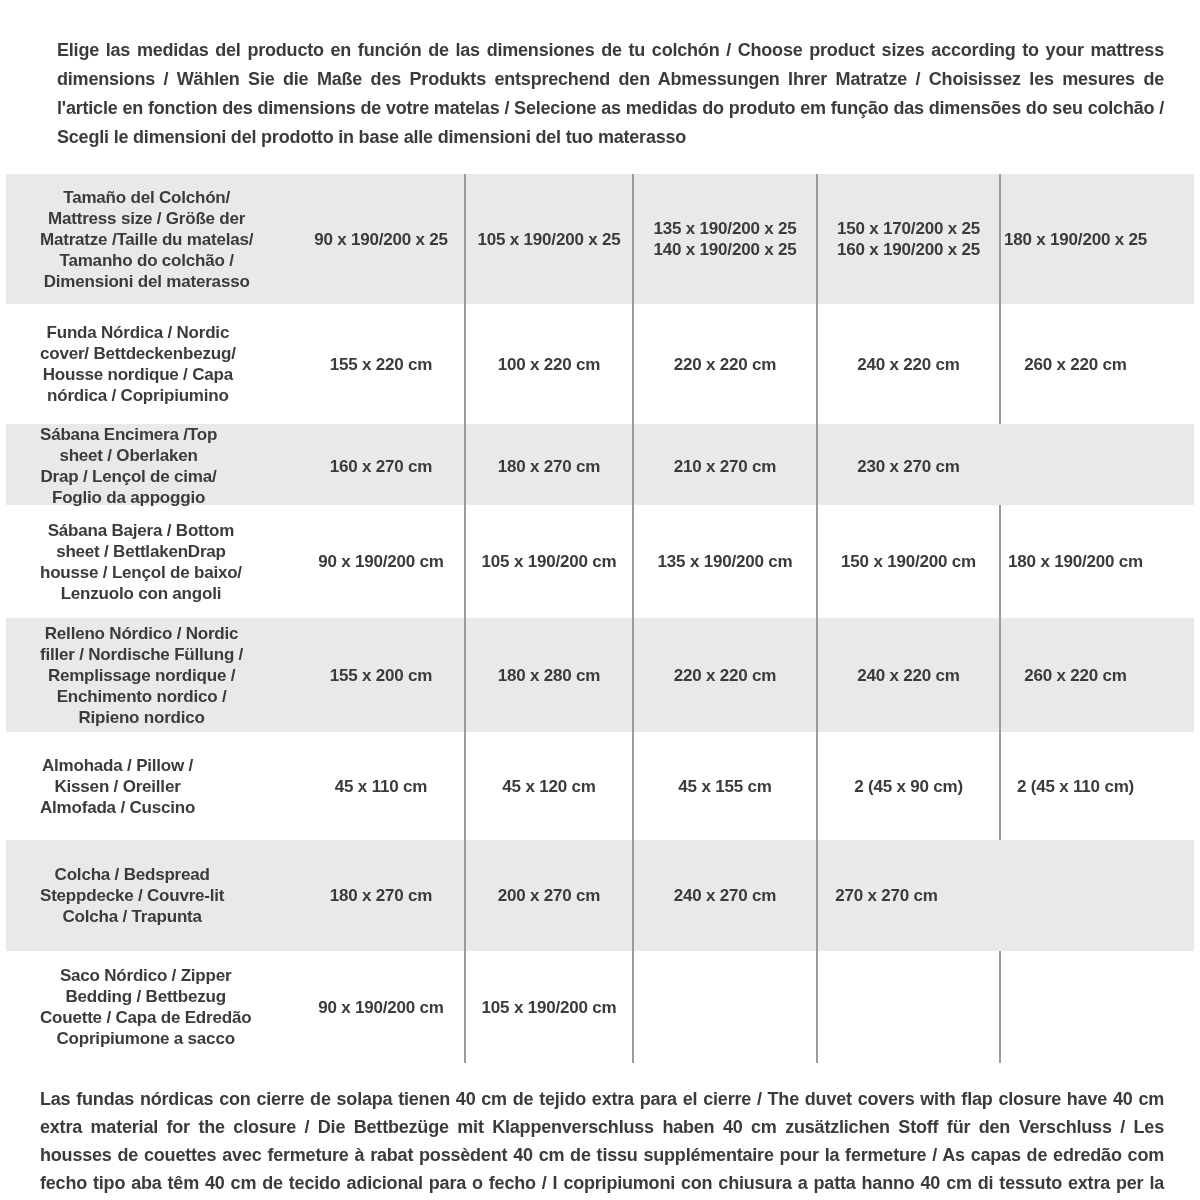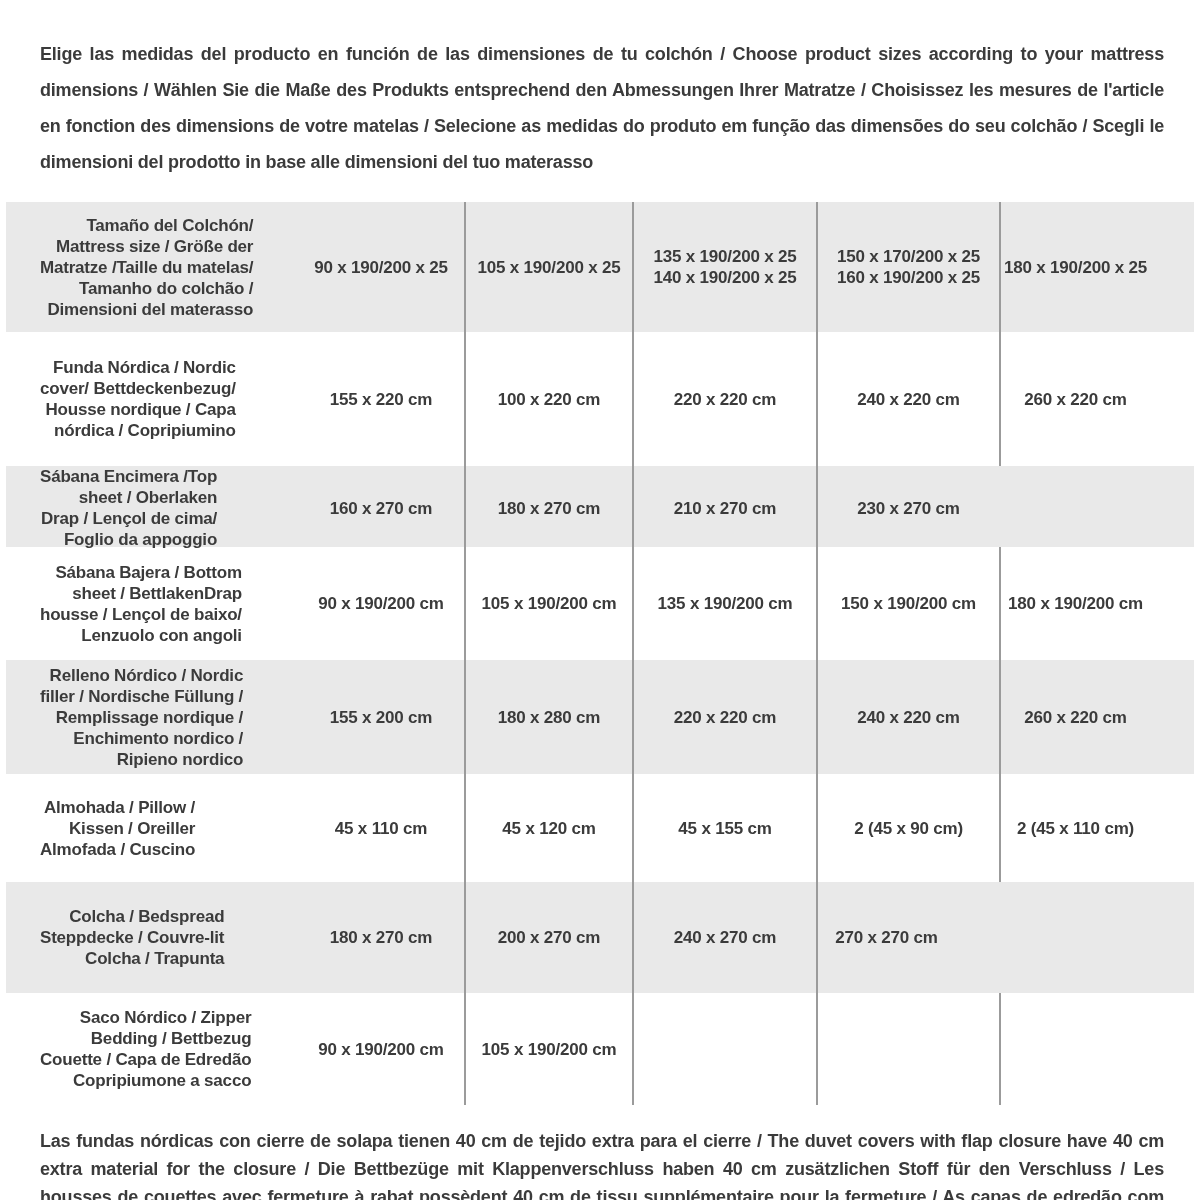--- a/index.html
+++ b/index.html
@@ -10,44 +10,44 @@
   body {
     width: 1200px;
     height: 1200px;
     overflow: hidden;
     font-family: "Liberation Sans", sans-serif;
     font-weight: bold;
     color: #3b3b3b;
     letter-spacing: -0.2px;
   }
   .intro {
-    margin: 36px 36px 0 40px;
+    margin: 36px 36px 0 57px;
     font-size: 18px;
-    line-height: 36px;
+    line-height: 29px;
     text-align: justify;
   }
   .size-table {
     margin: 22px 6px 0 6px;
   }
   .trow {
     display: grid;
     grid-template-columns: 292px 166px 168px 184px 183px 1fr;
   }
   .trow.gray { background: #e9e9e9; }
   .cell {
     display: flex;
     align-items: center;
     font-size: 17px;
     line-height: 21px;
   }
   .cell.label {
     padding-left: 34px;
     padding-right: 10px;
     justify-content: flex-start;
-    text-align: right;
+    text-align: center;
     white-space: pre-line;
   }
   .cell.val {
     justify-content: center;
     text-align: center;
     white-space: pre-line;
   }
   .cell.bordered { border-left: 2px solid #9b9b9b; }
   .cell.last { padding-right: 44px; }
   .footnote {
@@ -72,21 +72,21 @@
 Dimensioni del materasso</div>
     <div class="cell val">90 x 190/200 x 25</div>
     <div class="cell val bordered">105 x 190/200 x 25</div>
     <div class="cell val bordered">135 x 190/200 x 25
 140 x 190/200 x 25</div>
     <div class="cell val bordered">150 x 170/200 x 25
 160 x 190/200 x 25</div>
     <div class="cell val bordered last">180 x 190/200 x 25</div>
   </div>
 
-  <div class="trow" style="height:134px">
+  <div class="trow" style="height:120px">
     <div class="cell label">Funda Nórdica /  Nordic
 cover/ Bettdeckenbezug/
 Housse nordique  / Capa
 nórdica / Copripiumino</div>
     <div class="cell val">155 x 220 cm</div>
     <div class="cell val bordered">100 x 220 cm</div>
     <div class="cell val bordered">220 x 220 cm</div>
     <div class="cell val bordered">240 x 220 cm</div>
     <div class="cell val bordered last">260 x 220 cm</div>
   </div>

